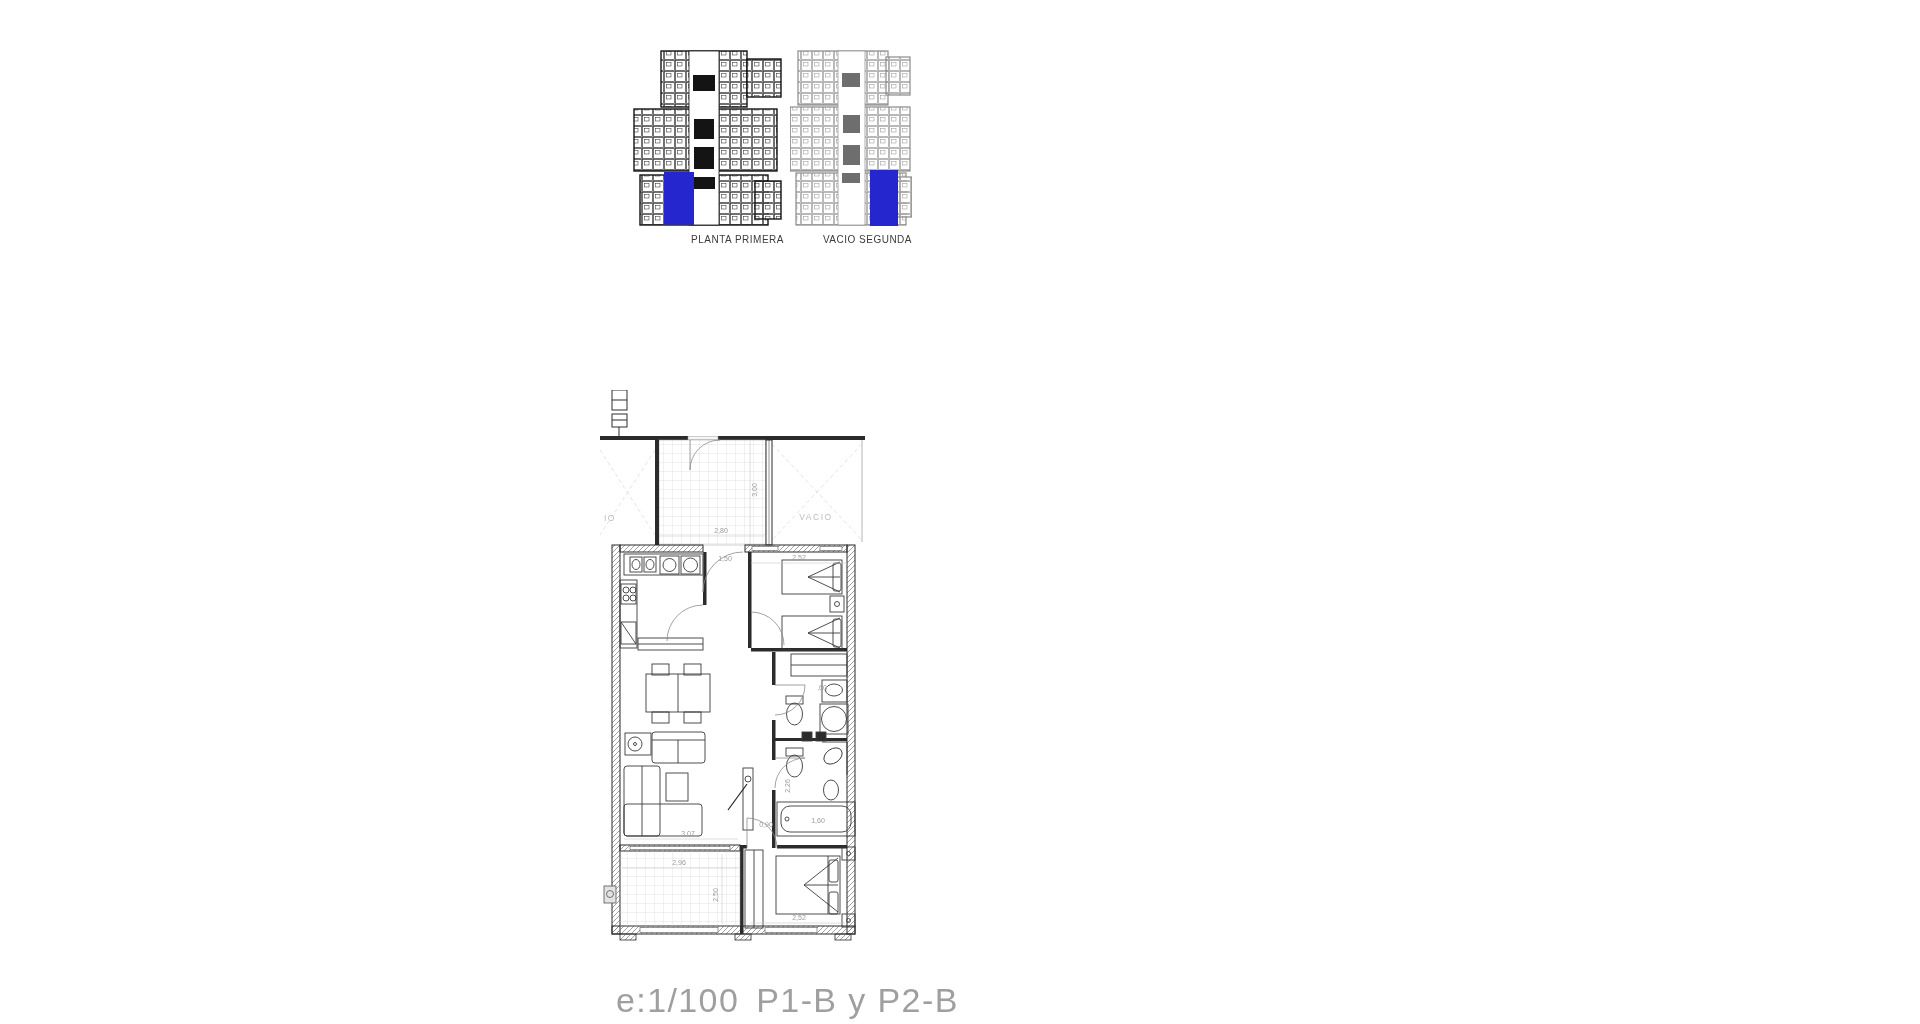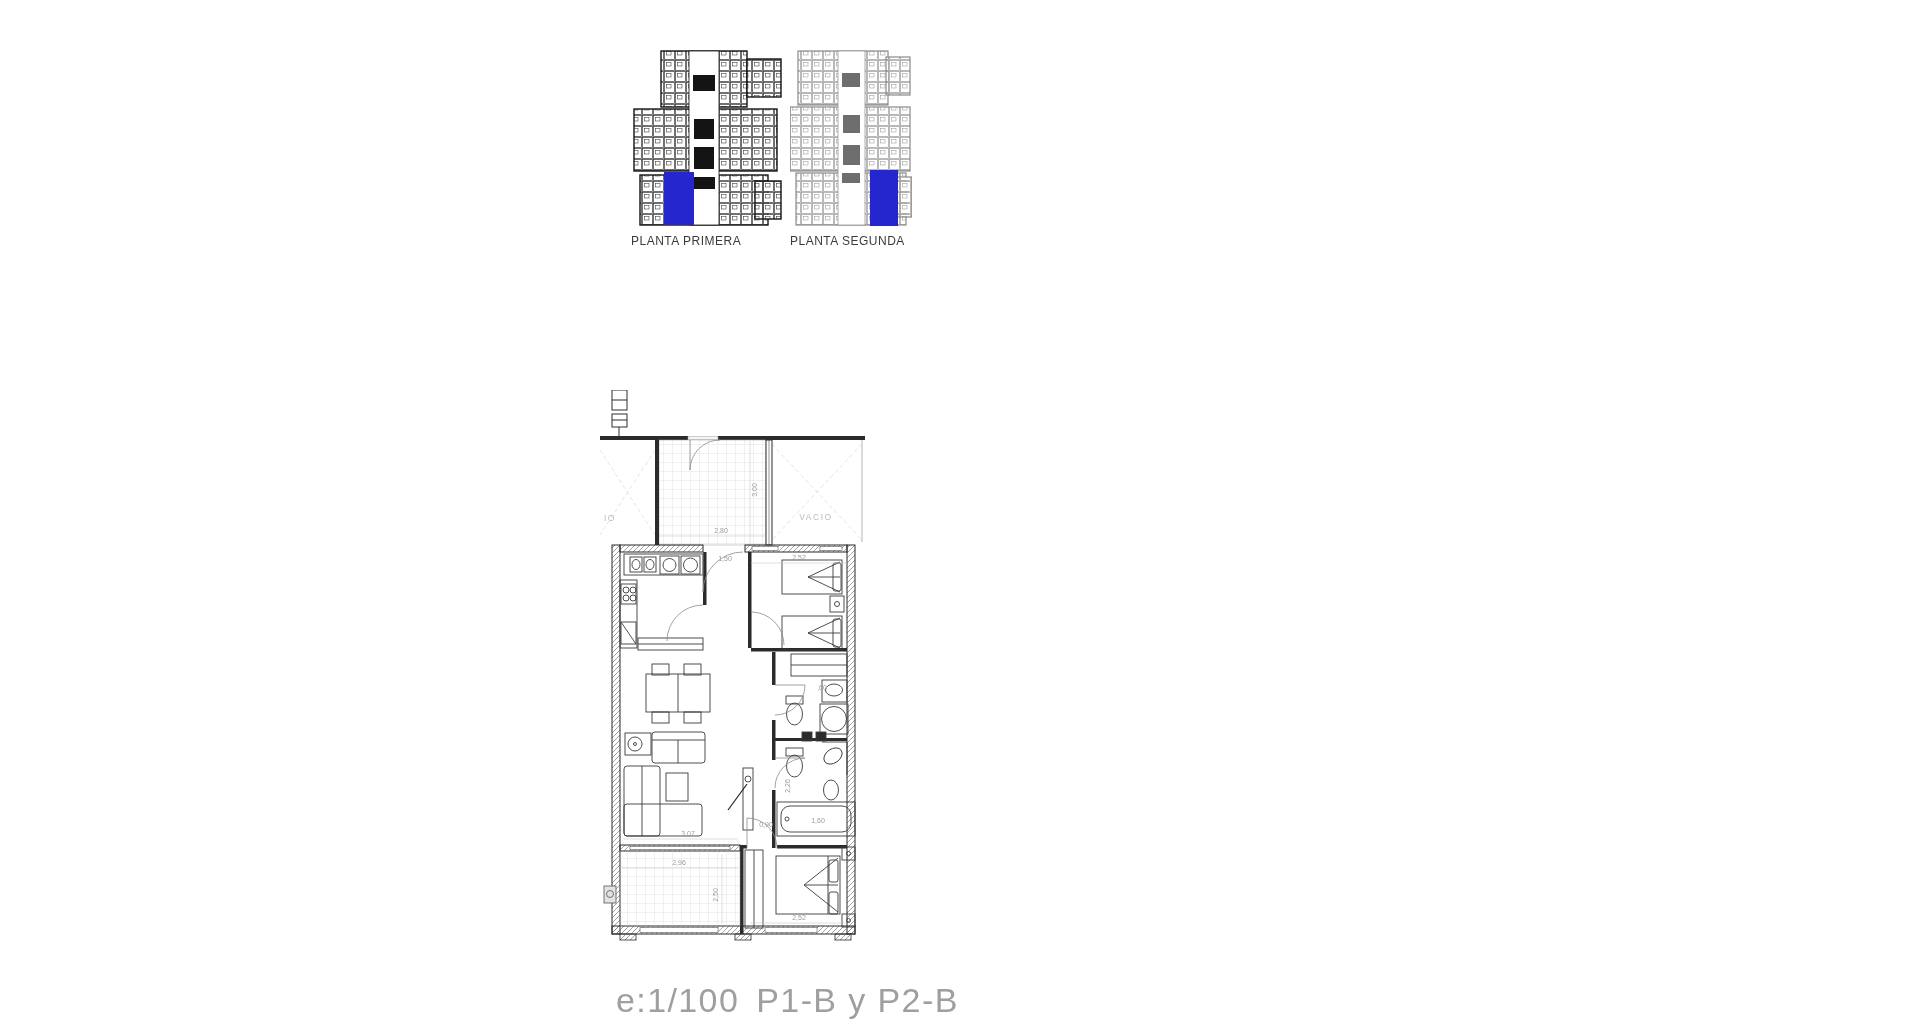--- a/index.html
+++ b/index.html
@@ -2,22 +2,22 @@
 <html><head>
 <meta charset="utf-8">
 <style>
   html,body{margin:0;padding:0;}
   body{
     width:1920px;height:1024px;position:relative;background:#ffffff;
     font-family:"Liberation Sans", sans-serif;overflow:hidden;
   }
   .abs{position:absolute;}
   .plan-label{
-    position:absolute;top:234px;font-size:12px;letter-spacing:.5px;
-    color:#3b3b3b;text-align:left;white-space:nowrap;
+    position:absolute;top:234px;font-size:10px;letter-spacing:.5px;
+    color:#3b3b3b;text-align:right;white-space:nowrap;
   }
   .caption{
     position:absolute;left:616px;top:981px;font-size:34px;color:#9f9f9f;
     letter-spacing:1.4px;white-space:nowrap;
   }
   .caption .sep{display:inline-block;width:17px;}
   
   svg text{font-family:"Liberation Sans", sans-serif;}
   .ln{fill:none;stroke:#2e2e2e;stroke-width:1;}
   .f{fill:none;stroke:#3a3a3a;stroke-width:.9;}
@@ -72,21 +72,21 @@
   <g fill="#6e6e6e">
     <rect x="52" y="24" width="18" height="14"></rect>
     <rect x="53" y="66" width="17" height="18"></rect>
     <rect x="53" y="96" width="17" height="20"></rect>
     <rect x="52" y="124" width="18" height="10"></rect>
   </g>
   <rect x="80" y="121" width="28" height="56" stroke="none" fill="#2526cd"></rect>
 </svg>
 
 <div class="plan-label" style="left:631px;width:153px">PLANTA PRIMERA</div>
-<div class="plan-label" style="left:790px;width:122px">PLANTA SEGUNDA</div>
+<div class="plan-label" style="left:790px;width:122px">VACIO SEGUNDA</div>
 
 <svg class="abs" style="left:600px;top:390px" width="265" height="560" viewBox="0 0 265 560">
   <defs>
     <pattern id="hatch" width="5" height="5" patternUnits="userSpaceOnUse">
       <path d="M0,5 L5,0" stroke="#7a7a7a" stroke-width="0.7"></path>
     </pattern>
     <pattern id="tile" width="9" height="9" patternUnits="userSpaceOnUse">
       <path d="M9,0 L0,0 0,9" fill="none" stroke="#cfcfcf" stroke-width="0.6"></path>
     </pattern>
   </defs>

